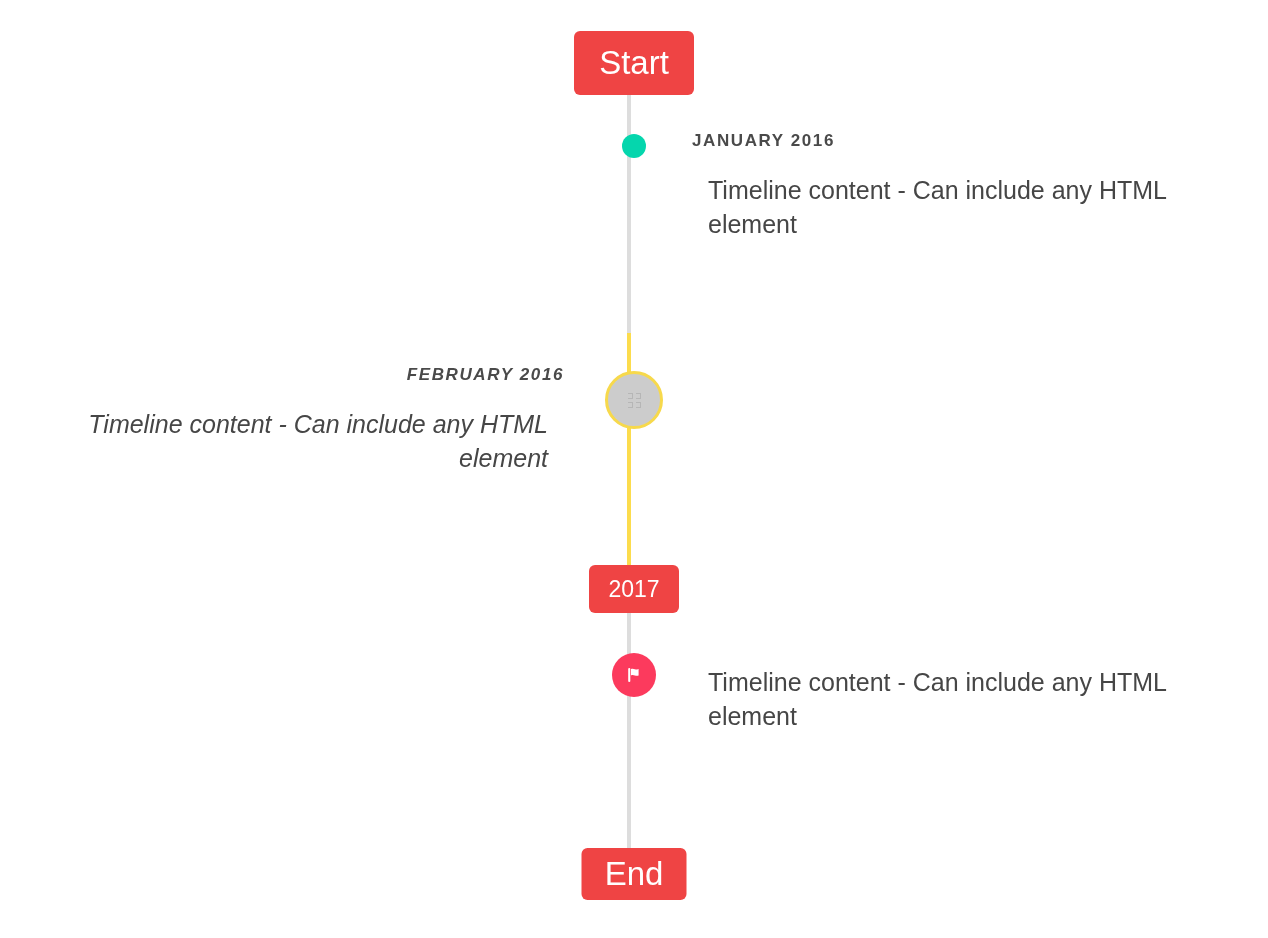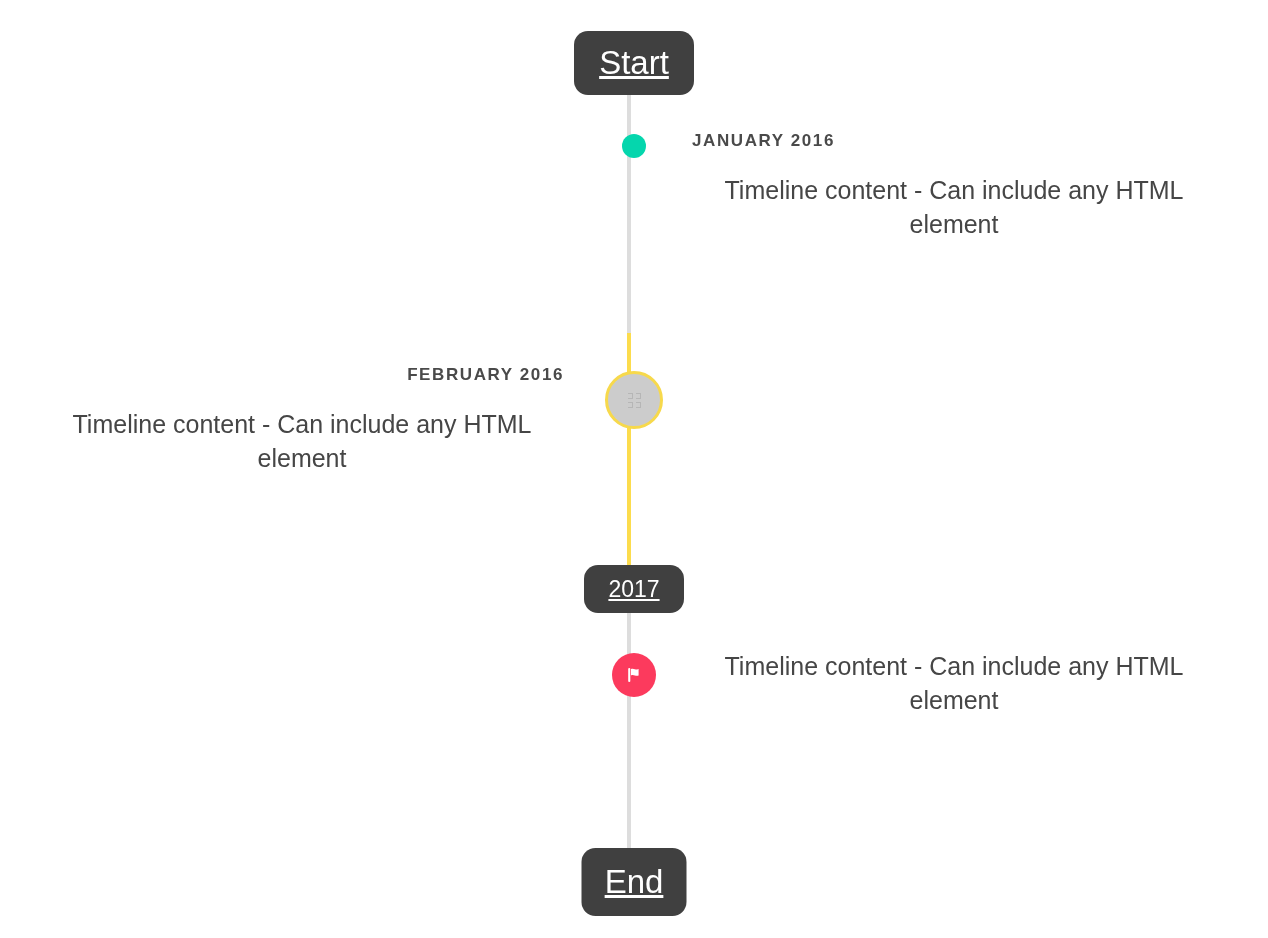--- a/index.html
+++ b/index.html
@@ -31,46 +31,45 @@
   }
   .rail-top       { top: 95px;  height: 238px; }
   .rail-highlight { top: 333px; height: 232px; background: #fcdc4d; }
   .rail-bottom    { top: 613px; height: 237px; background: #dddddd; }
 
   
   .cap {
     position: absolute;
     left: 50%;
     transform: translateX(-50%);
-    background: #404040;
+    background: #ef4444;
     color: #ffffff;
-    border-radius: 14px;
+    border-radius: 6px;
     display: flex;
     align-items: center;
     justify-content: center;
     font-weight: 400;
     box-sizing: border-box;
     user-select: none;
-    text-decoration: underline;
   }
   .cap-start {
     top: 31px;
     width: 120px;
     height: 64px;
     font-size: 33px;
   }
   .cap-end {
     top: 848px;
     width: 105px;
-    height: 68px;
+    height: 52px;
     font-size: 33px;
   }
   .cap-year {
     top: 565px;
-    width: 100px;
+    width: 90px;
     height: 48px;
     font-size: 23px;
   }
 
   
   .marker {
     position: absolute;
     left: 50%;
     transform: translate(-50%, -50%);
     border-radius: 50%;
@@ -119,39 +118,38 @@
 
   
   .entry {
     position: absolute;
     width: 524px;
   }
   .entry-right { left: 692px;  text-align: left; }
   .entry-left  { left: 40px;   text-align: right; }
 
   .entry-jan { top: 131px; }
-  .entry-feb { top: 365px; }
+  .entry-feb { top: 365px; font-style: italic; }
   .entry-mar { top: 649px; }
 
   .entry-date {
     font-size: 17px;
     font-weight: 700;
     letter-spacing: 1.6px;
     color: #4a4a4a;
     text-transform: uppercase;
     margin: 0 0 22px 0;
     line-height: 1.2;
   }
   .entry-body {
     font-size: 25px;
     font-weight: 400;
     color: #464646;
     line-height: 1.36;
-    margin: 0;
-    text-align: center;
+    margin: 16px;
   }
 </style>
 </head>
 <body>
 
 <div class="timeline">
 
   <div class="rail rail-top"></div>
   <div class="rail rail-highlight"></div>
   <div class="rail rail-bottom"></div>

